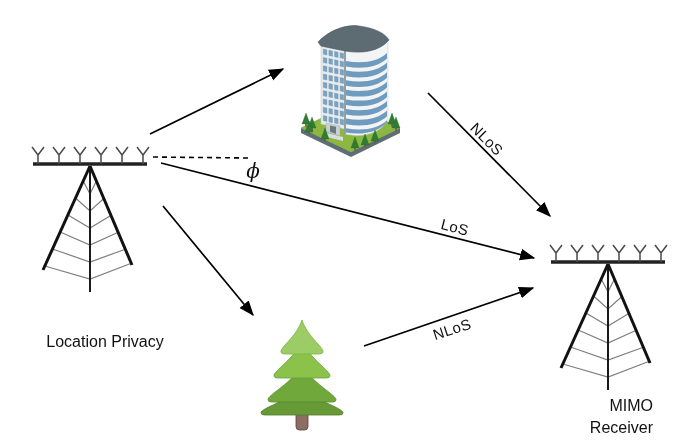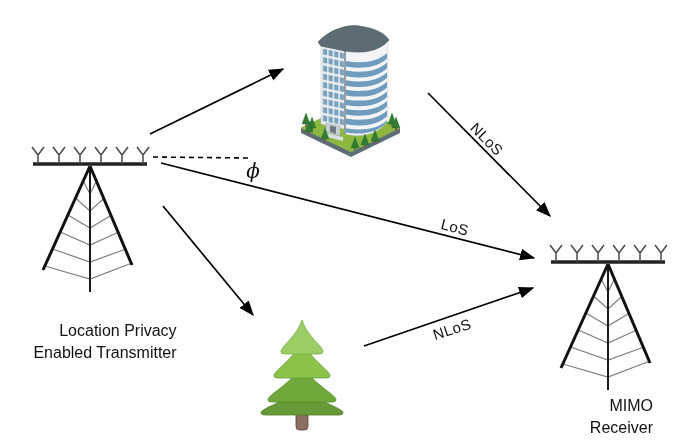--- a/index.html
+++ b/index.html
@@ -180,17 +180,16 @@
   <div class="lbl lbl-nlos-top">NLoS</div>
 
   <div class="lbl lbl-los">LoS</div>
 
   <div class="lbl lbl-nlos-bottom">NLoS</div>
 
   <div class="lbl lbl-phi">ϕ</div>
 
   <div class="node-label tx-label">
     <div>Location Privacy</div>
-    <div>Enabled Transmitter</div>
   </div>
 
   <div class="node-label rx-label">MIMO Receiver</div>
 </div>
 
 </body></html>

